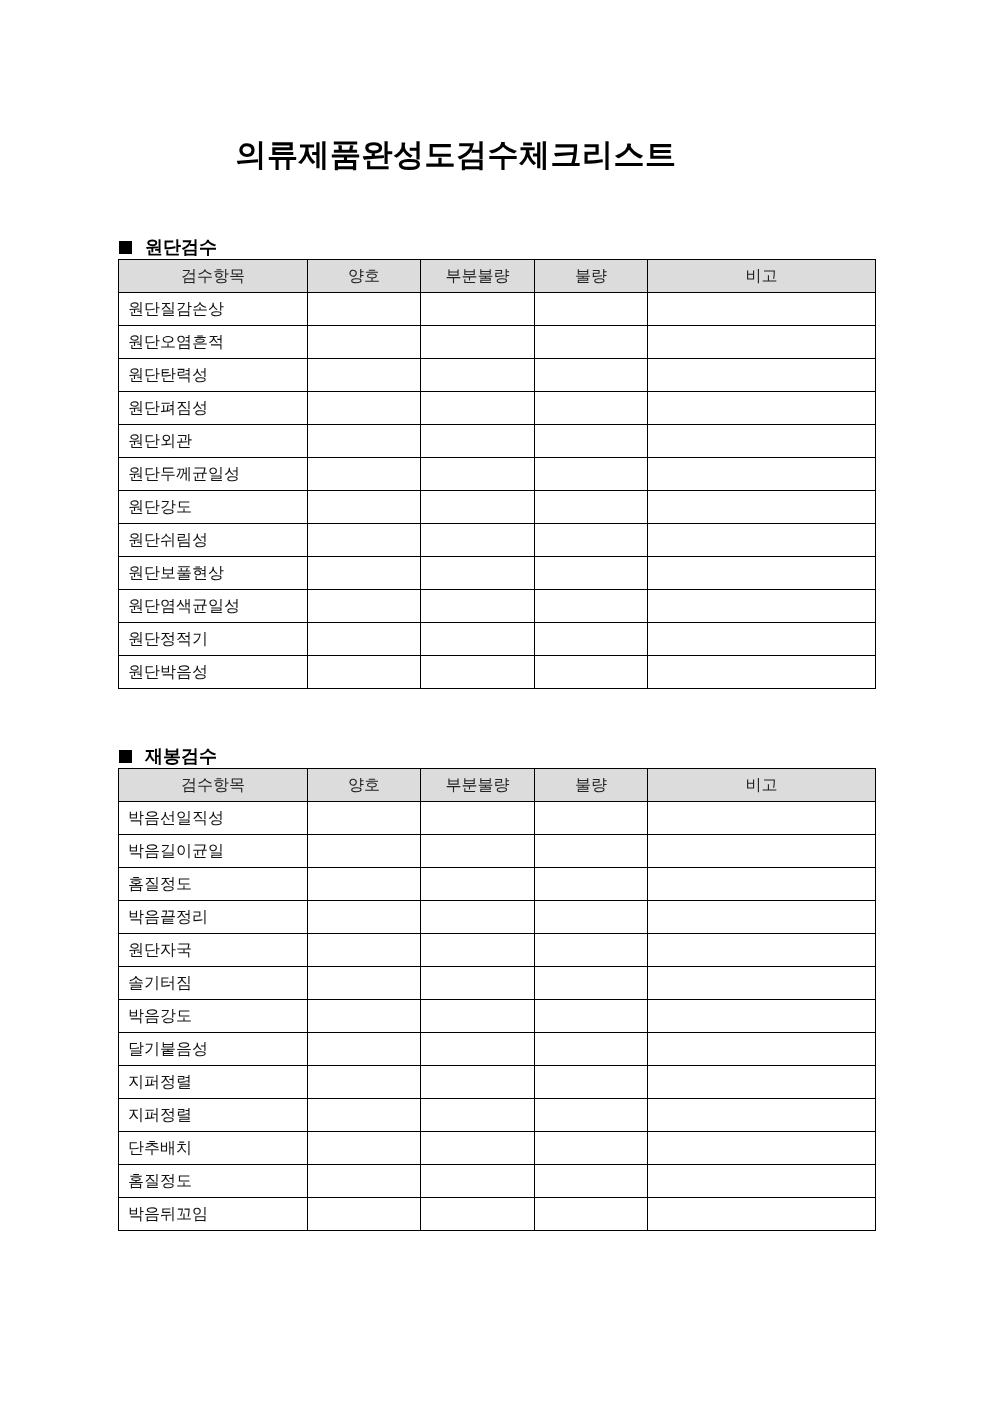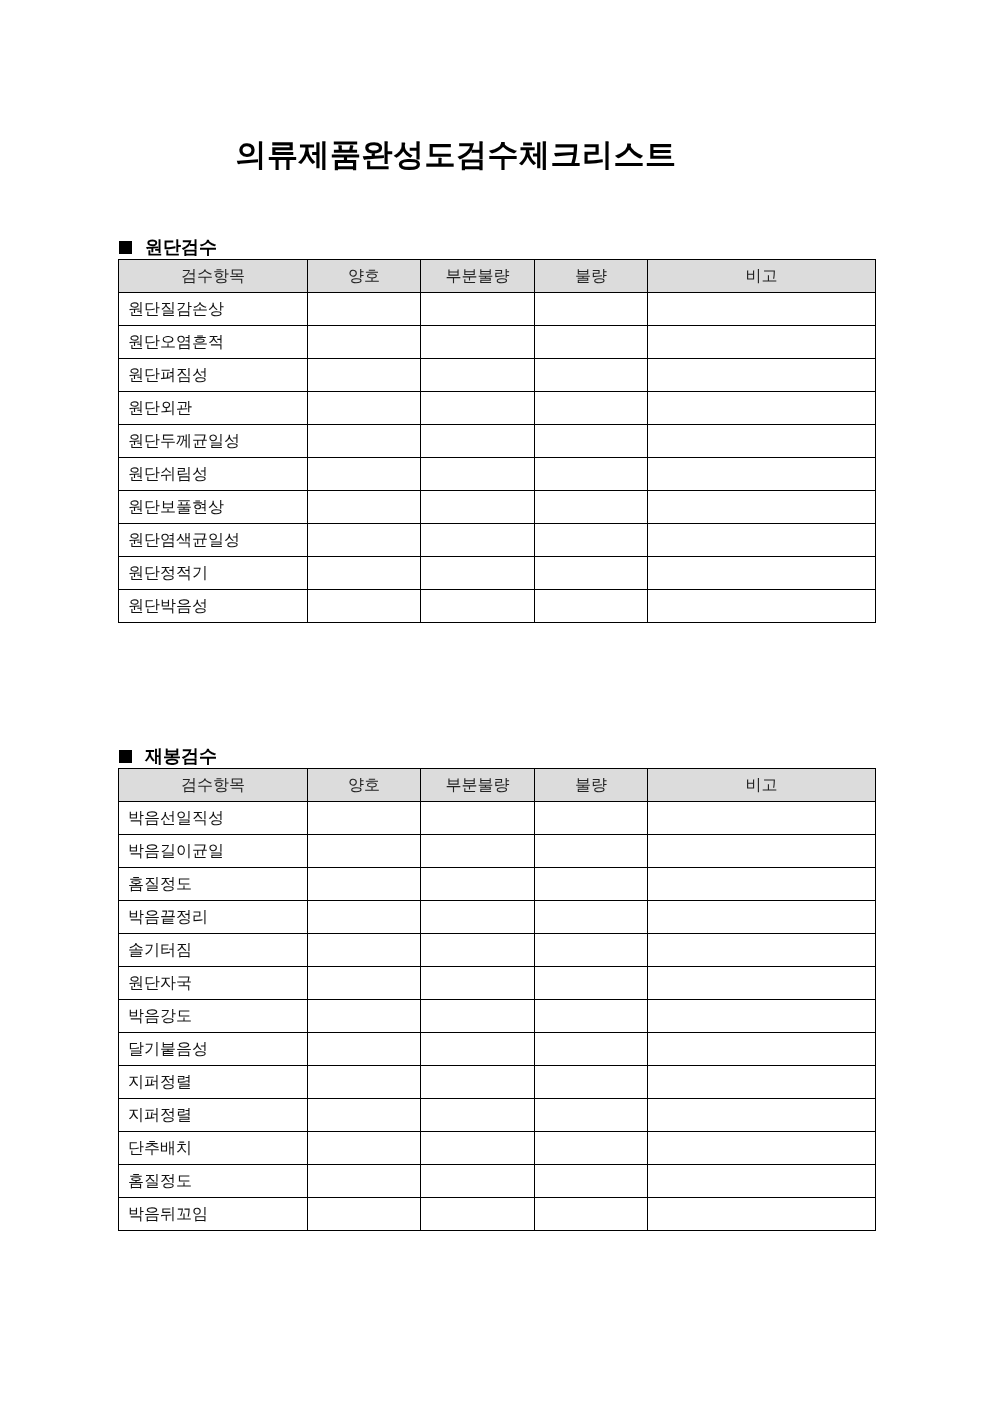--- a/index.html
+++ b/index.html
@@ -48,35 +48,49 @@
         <td></td>
       </tr>
       <tr>
         <td class="item">원단오염흔적</td>
         <td></td>
         <td></td>
         <td></td>
         <td></td>
       </tr>
       <tr>
+        <td class="item">원단탄력성</td>
+        <td></td>
+        <td></td>
+        <td></td>
+        <td></td>
+      </tr>
+      <tr>
         <td class="item">원단펴짐성</td>
         <td></td>
         <td></td>
         <td></td>
         <td></td>
       </tr>
       <tr>
         <td class="item">원단외관</td>
         <td></td>
         <td></td>
         <td></td>
         <td></td>
       </tr>
       <tr>
         <td class="item">원단두께균일성</td>
+        <td></td>
+        <td></td>
+        <td></td>
+        <td></td>
+      </tr>
+      <tr>
+        <td class="item">원단강도</td>
         <td></td>
         <td></td>
         <td></td>
         <td></td>
       </tr>
       <tr>
         <td class="item">원단쉬림성</td>
         <td></td>
         <td></td>
         <td></td>
@@ -157,28 +171,28 @@
         <td></td>
       </tr>
       <tr>
         <td class="item">박음끝정리</td>
         <td></td>
         <td></td>
         <td></td>
         <td></td>
       </tr>
       <tr>
+        <td class="item">원단자국</td>
+        <td></td>
+        <td></td>
+        <td></td>
+        <td></td>
+      </tr>
+      <tr>
         <td class="item">솔기터짐</td>
-        <td></td>
-        <td></td>
-        <td></td>
-        <td></td>
-      </tr>
-      <tr>
-        <td class="item">원단자국</td>
         <td></td>
         <td></td>
         <td></td>
         <td></td>
       </tr>
       <tr>
         <td class="item">박음강도</td>
         <td></td>
         <td></td>
         <td></td>

